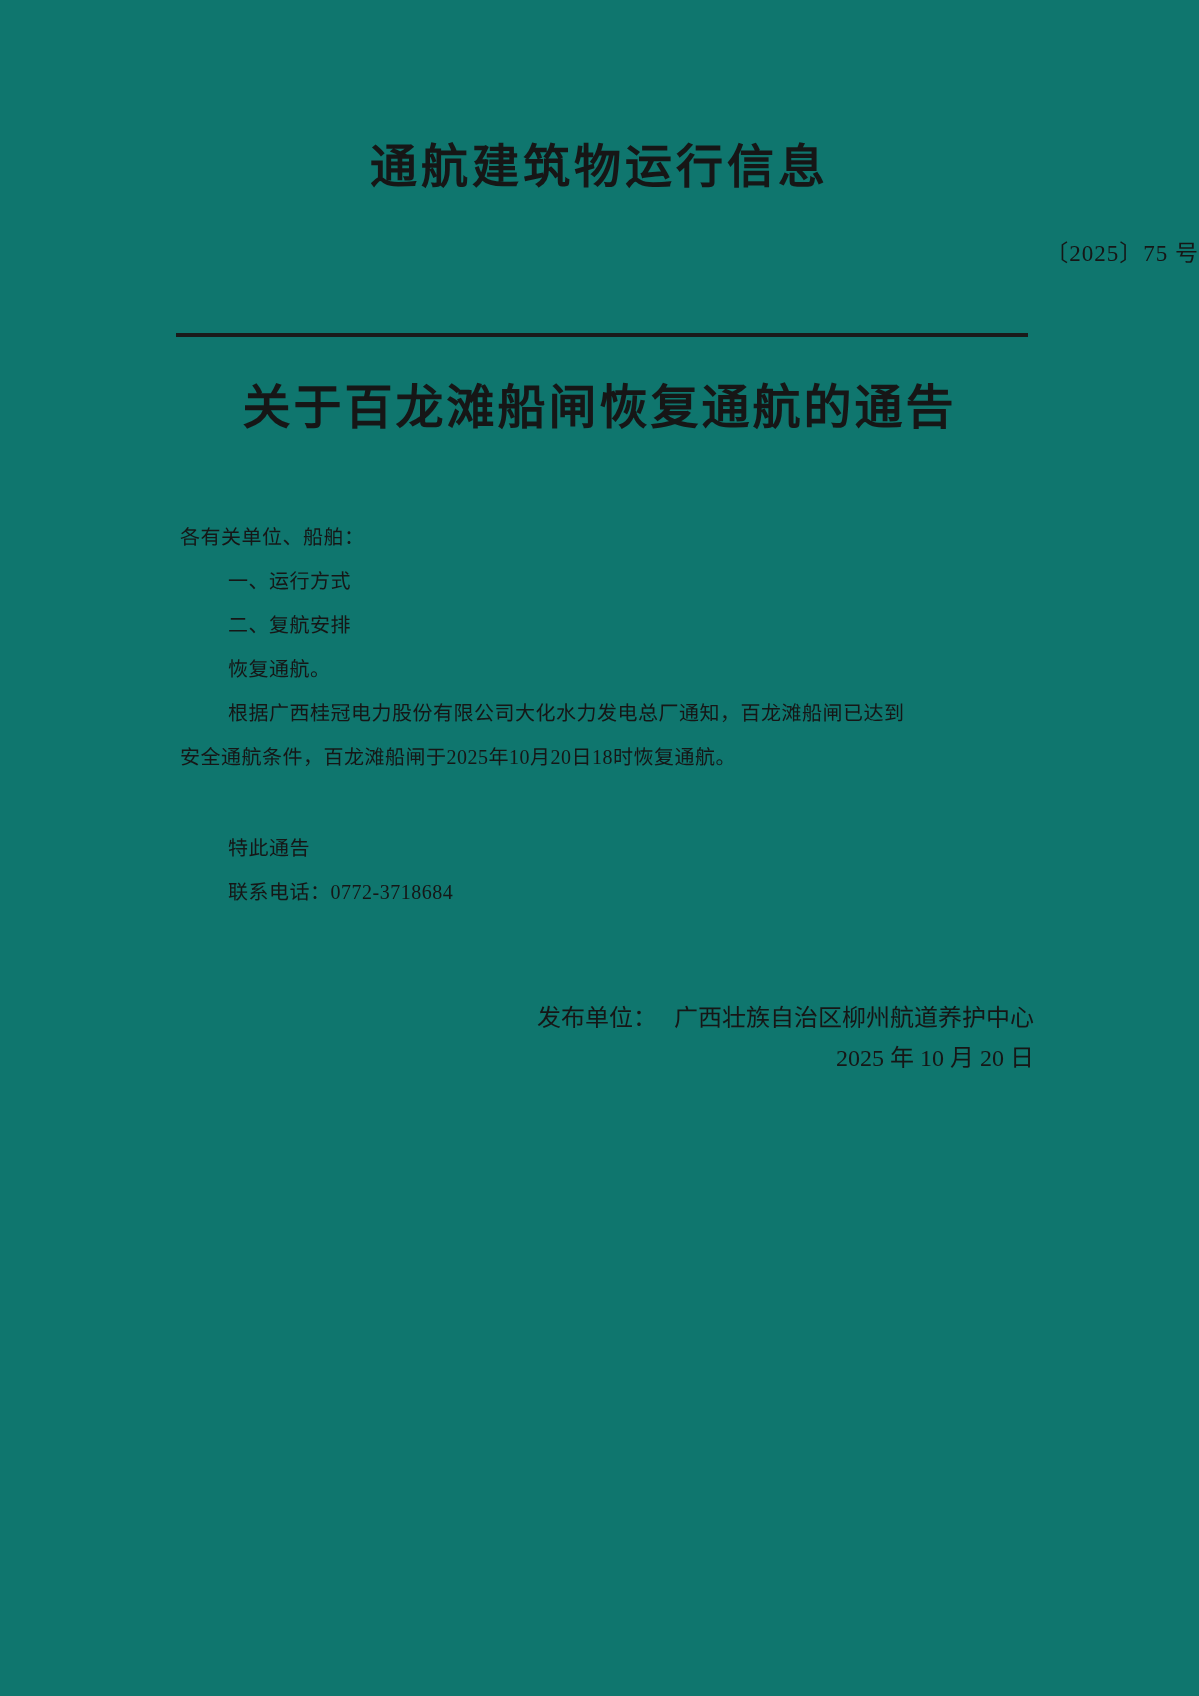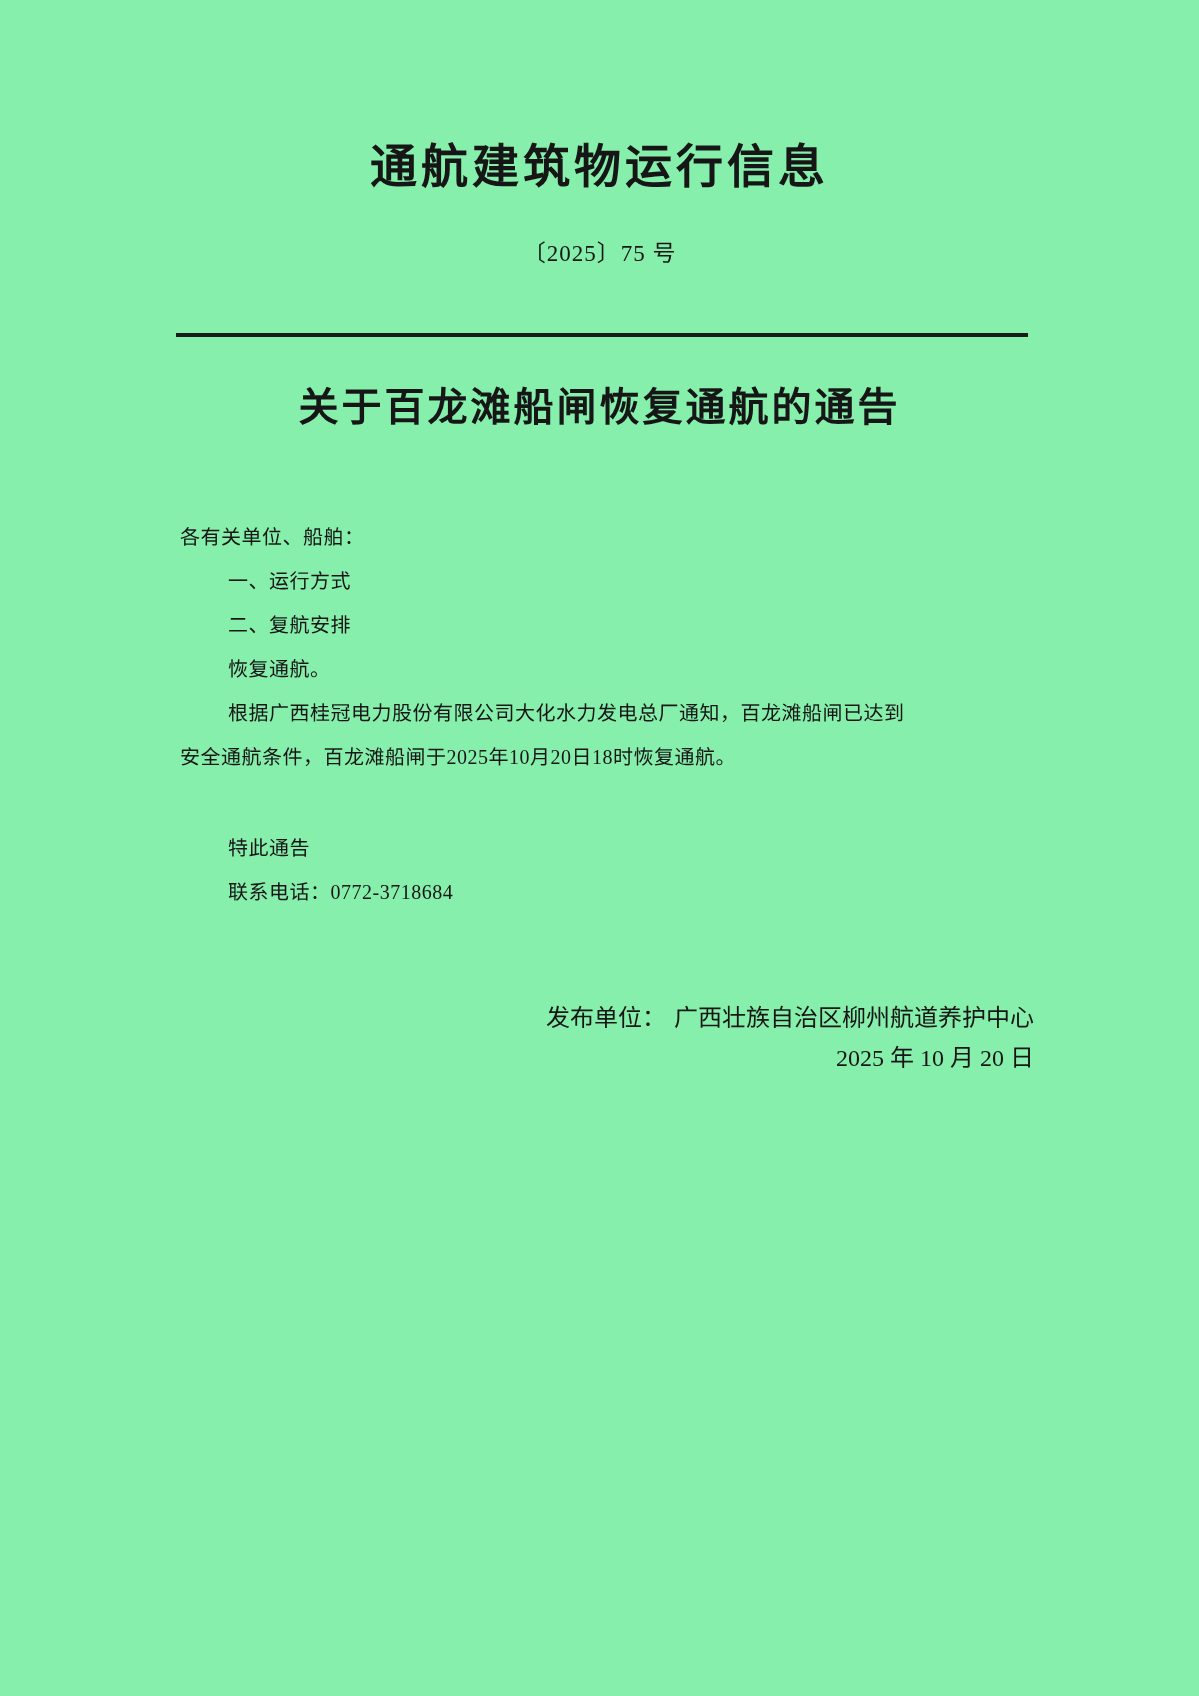--- a/index.html
+++ b/index.html
@@ -4,61 +4,61 @@
 <style>
   html, body {
     margin: 0;
     padding: 0;
     background: #ffffff;
   }
   .page {
     position: relative;
     width: 1199px;
     height: 1696px;
-    background: #86efac;
+    background: #0f766e;
     color: #161616;
     font-family: "Liberation Serif", "DejaVu Serif", serif;
     overflow: hidden;
   }
   .doc-title {
     position: absolute;
     top: 138px;
     left: 0;
     right: 0;
     text-align: center;
     font-size: 47px;
     line-height: 58px;
     font-weight: bold;
     letter-spacing: 4px;
   }
   .doc-number {
     position: absolute;
     top: 238px;
     left: 0;
     right: 0;
-    text-align: center;
+    text-align: right;
     font-size: 23px;
     line-height: 32px;
     letter-spacing: 1px;
   }
   .divider {
     position: absolute;
     top: 333px;
     left: 176px;
     width: 852px;
     height: 4px;
     background: #1a1a1a;
   }
   .notice-subtitle {
     position: absolute;
     top: 381px;
     left: 0;
     right: 0;
     text-align: center;
-    font-size: 40px;
+    font-size: 48px;
     line-height: 54px;
     font-weight: bold;
     letter-spacing: 3px;
   }
   .body-block {
     position: absolute;
     top: 515px;
     left: 180px;
     width: 850px;
     font-size: 20px;
@@ -76,21 +76,21 @@
   }
   .signoff {
     position: absolute;
     top: 998px;
     right: 165px;
     font-size: 24px;
     line-height: 40px;
     text-align: left;
   }
   .signoff-issuer-label {
-    margin-right: 8px;
+    margin-right: 17px;
   }
   .signoff-date {
     text-align: right;
     padding-left: 160px;
   }
 </style>
 </head>
 <body>
 
 <div class="page">

